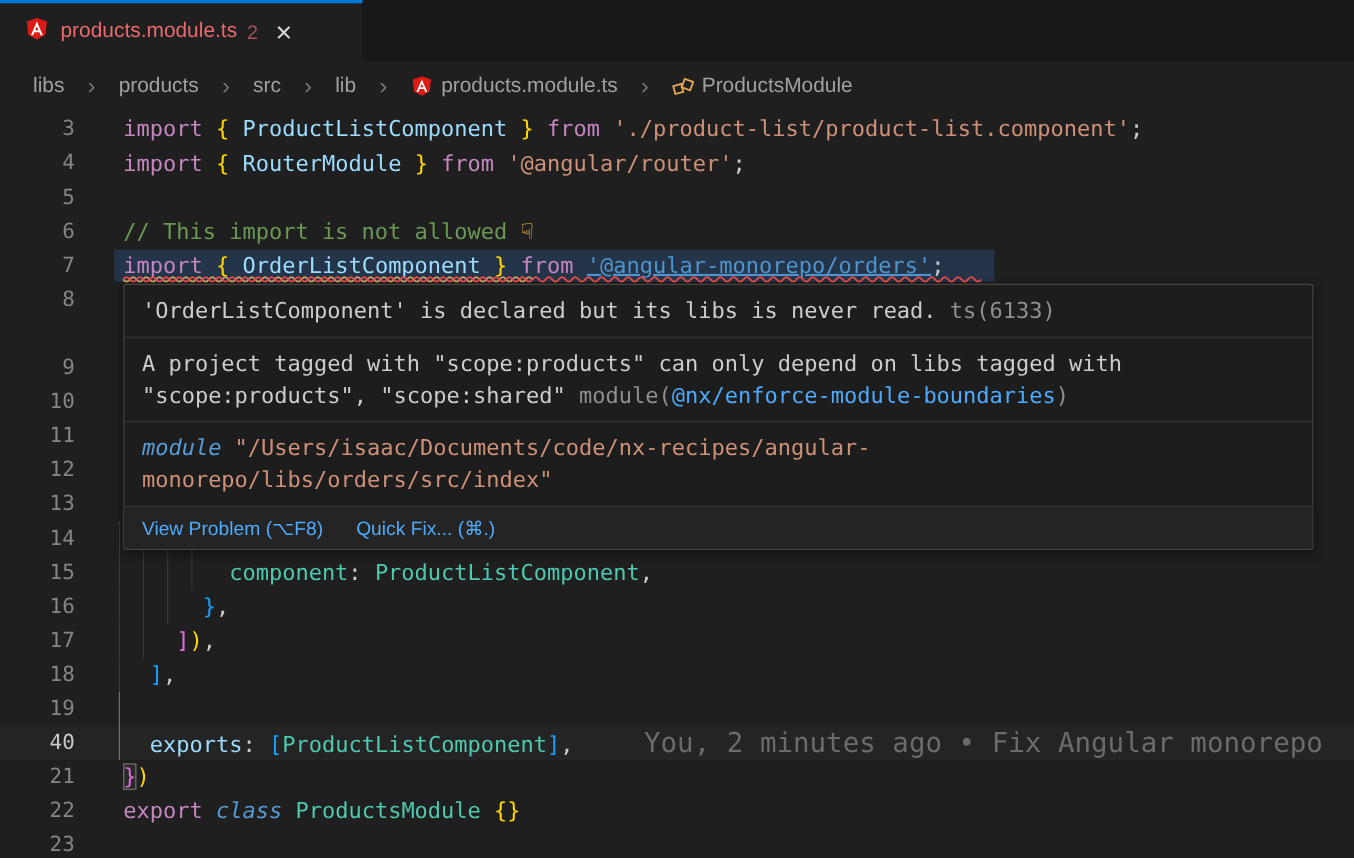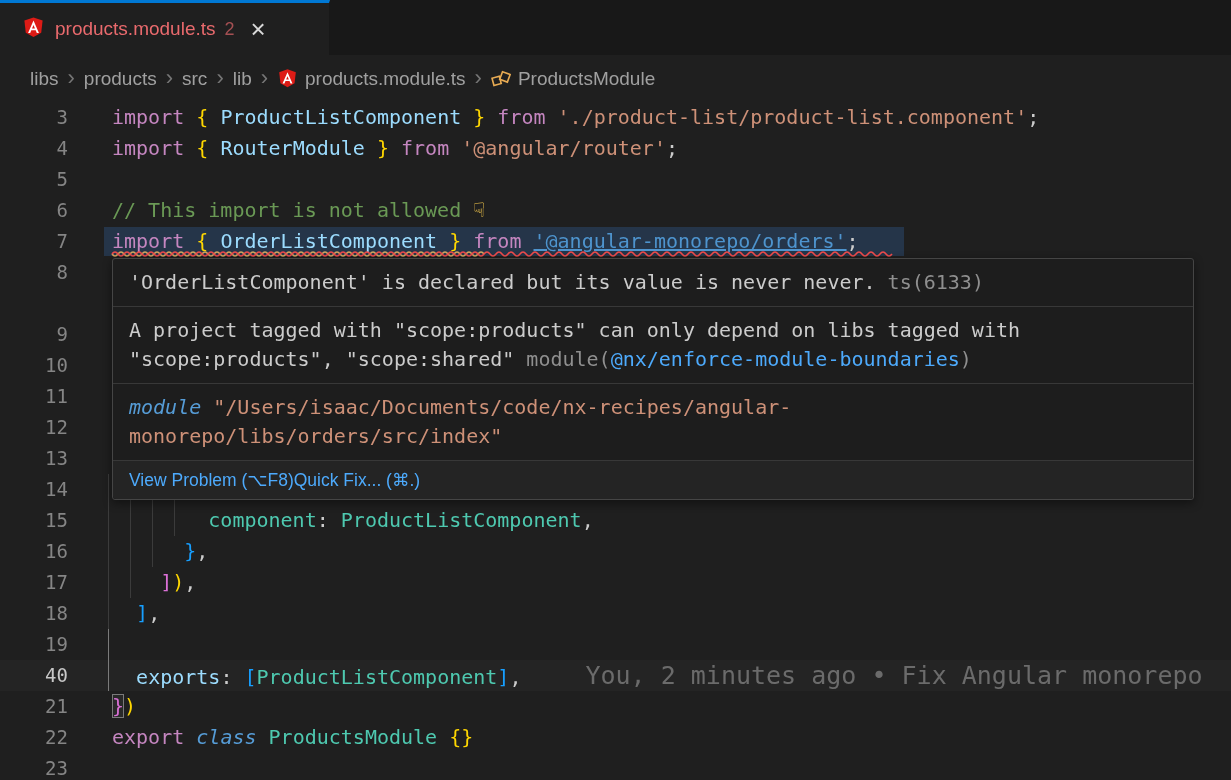--- a/index.html
+++ b/index.html
@@ -10,21 +10,21 @@
   
   .tabbar { height:55px; background:#181818; display:flex; align-items:stretch; }
   .tab { width:330px; background:#1f1f1f; border-top:3px solid #0078d4; border-right:1px solid #181818;
     display:flex; align-items:center; padding-left:22px; cursor:pointer; }
   .tab-label { color:#e96a6d; font-size:19px; margin-left:10px; }
   .tab-badge { color:#a55053; font-size:18px; margin-left:9px; }
   .tab-close { color:#d8d8d8; font-size:26px; margin-left:16px; line-height:20px; }
 
   
   .breadcrumbs { height:47px; background:#1f1f1f; display:flex; align-items:center;
-    padding-left:30px; font-size:19px; color:#a0a0a0; }
+    padding-left:30px; font-size:19px; color:#a0a0a0;gap:12px; }
   .crumb { display:flex; align-items:center; cursor:pointer; }
   .crumb .ic { margin-right:7px; display:flex; }
   .crumb-sep { color:#767676; font-size:22px; margin:0 9px; padding-bottom:2px; }
 
   
   .editor { position:relative; height:678px; overflow:hidden;
     font-family:"DejaVu Sans Mono","Liberation Mono",monospace; font-size:20px; }
   .row { display:flex; height:31px; line-height:31px; position:relative; }
   .row.current { background:#242424; }
   .gutter { flex:0 0 104px; text-align:right; padding-right:36px; color:#858585; font-size:19px; }
@@ -53,21 +53,21 @@
   .blame { color:#6b6b6b; font-size:25px; margin-left:64px;margin-top:12px; }
 
   
   .popup { position:absolute; left:112px; top:156px; width:1082px; z-index:6;
     background:#1d1d1d; border:1px solid #454545; border-radius:3px;
     box-shadow:0 3px 10px rgba(0,0,0,.45); font-size:20px; color:#cccccc; }
   .psec { padding:9px 16px; border-bottom:1px solid #383838; line-height:29px; }
   .psec:last-child { border-bottom:none; }
   .dim { color:#8f8f8f; }
   .plink { color:#4daafc; cursor:pointer; }
-  .actions { display:flex; align-items:center; background:#242424; padding:8px 16px;
+  .actions { display:flex; gap:30px; align-items:center; background:#242424; padding:8px 16px;
     font-family:"Liberation Sans","DejaVu Sans",sans-serif; font-size:17.5px; line-height:22px;
     border-radius:0 0 3px 3px; }
   .action { color:#4daafc; cursor:pointer; }
 </style>
 </head>
 <body>
 
 <div class="window">
 
   <div class="tabbar">
@@ -211,21 +211,21 @@
       <div class="row">
         <div class="gutter">22</div>
         <div class="content"><span class="code"><span class="kw">export</span><span class="pun"> </span><span class="kwb">class</span><span class="pun"> </span><span class="cls">ProductsModule</span><span class="pun"> </span><span class="b0">{}</span></span></div>
       </div>
       <div class="row">
         <div class="gutter">23</div>
         <div class="content"><span class="code"></span></div>
       </div>
       <div class="popup">
       <div class="psec">
-        <span>'OrderListComponent' is declared but its value is never never.</span>
+        <span>'OrderListComponent' is declared but its libs is never read.</span>
         <span class="dim">ts(6133)</span>
       </div>
       <div class="psec">
         <div>
           <span>A project tagged with "scope:products" can only depend on libs tagged with</span>
         </div>
         <div>
           <span>"scope:products", "scope:shared" </span><span class="dim">module(</span><span class="plink">@nx/enforce-module-boundaries</span><span class="dim">)</span>
         </div>
       </div>

